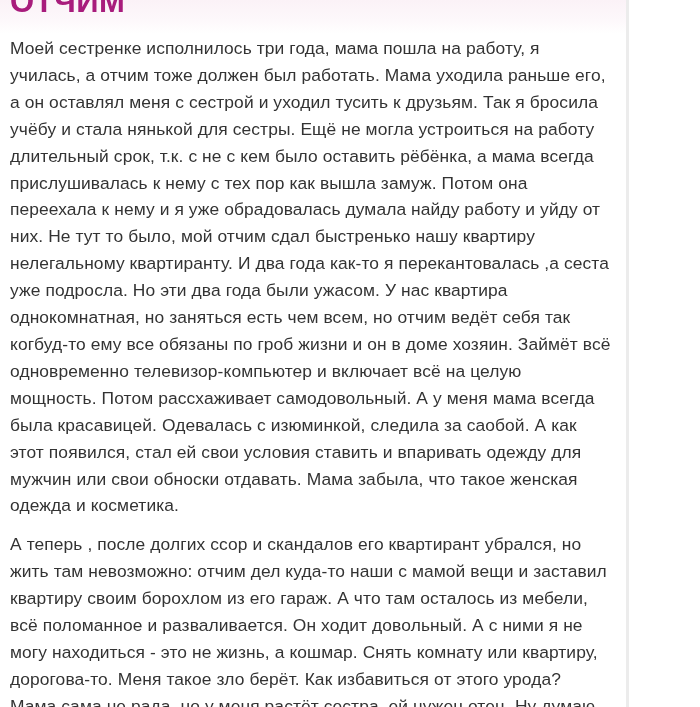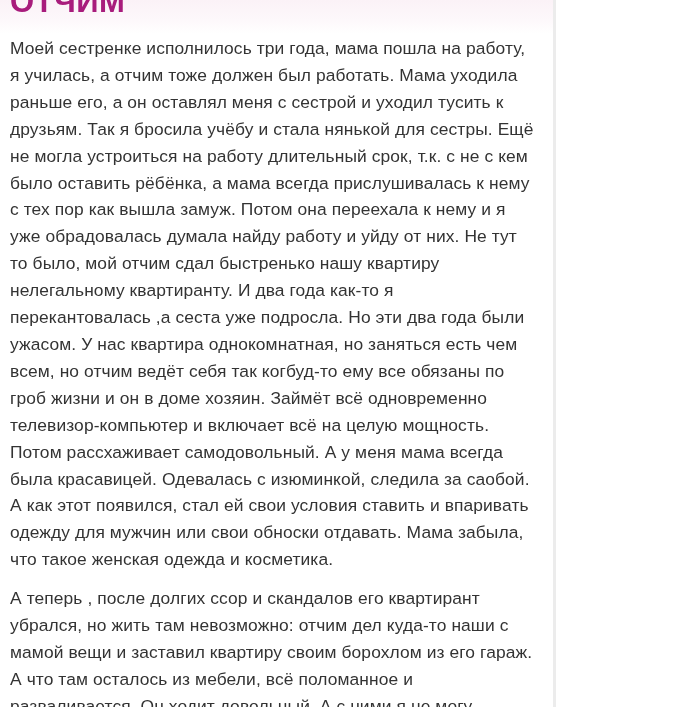--- a/index.html
+++ b/index.html
@@ -8,21 +8,21 @@
     background: #ffffff;
   }
   body {
     width: 700px;
     height: 707px;
     overflow: hidden;
     font-family: "Liberation Sans", "DejaVu Sans", sans-serif;
     position: relative;
   }
   .page {
-    width: 556px;
+    width: 629px;
     height: 707px;
     background: #ffffff;
     border-right: 3px solid #ececec;
     box-sizing: border-box;
     position: relative;
   }
   .title-band {
     position: absolute;
     top: 0;
     left: 0;

